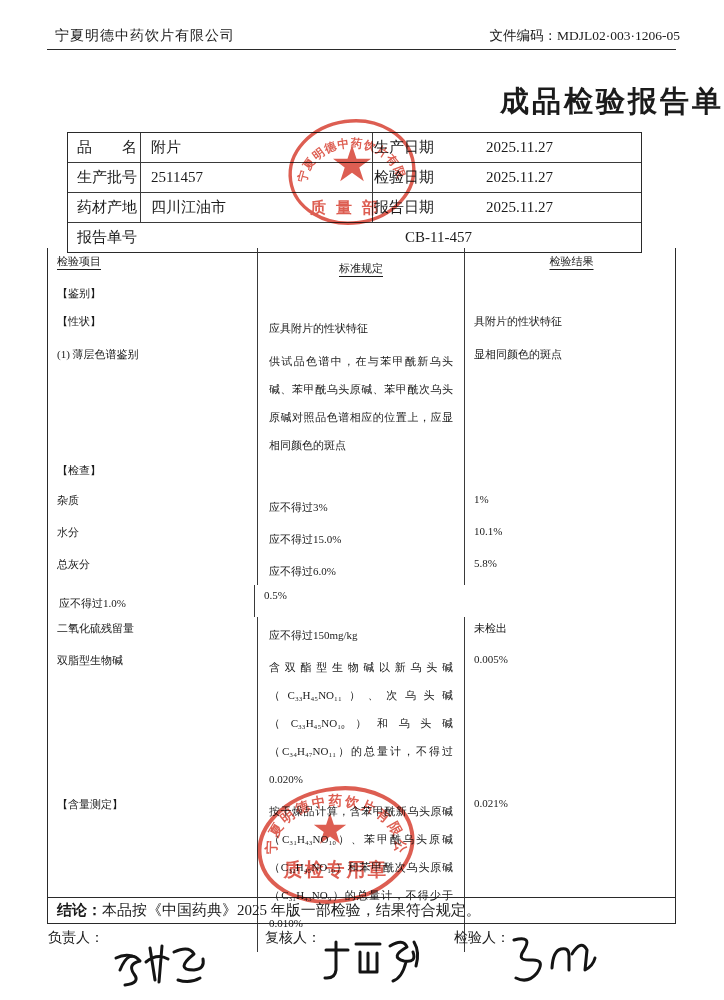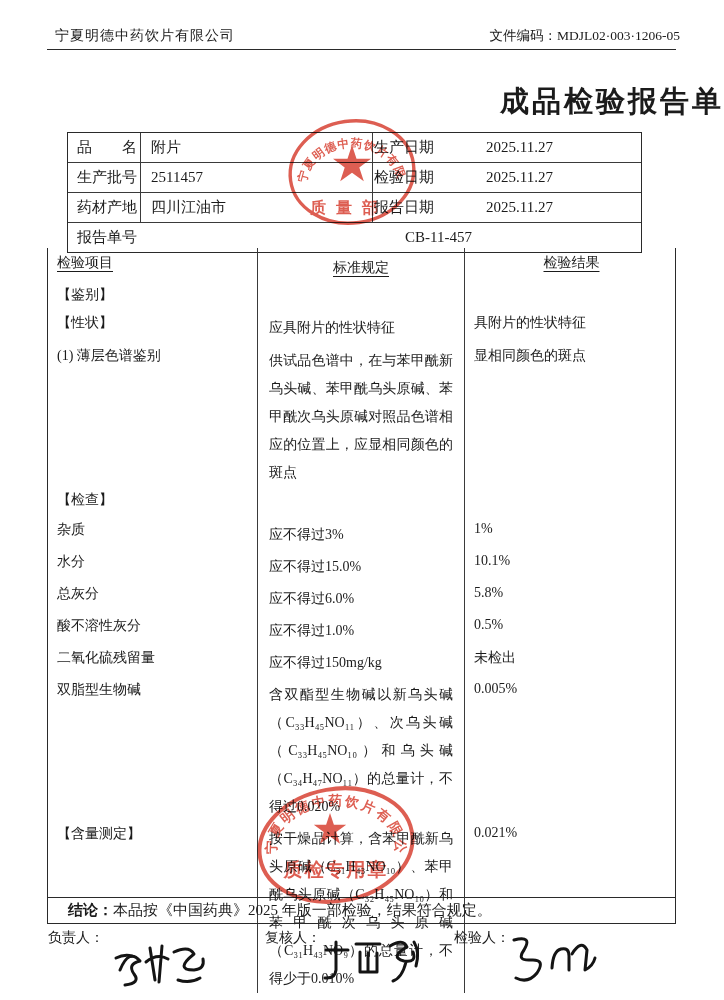--- a/index.html
+++ b/index.html
@@ -26,37 +26,37 @@
   .i-value{width:232px;border-right:1px solid #3a3a3a;display:flex;align-items:center;
            padding-left:10px;box-sizing:border-box;}
   .i-right{flex:1;display:flex;align-items:center;}
   .i-dlabel{padding-left:1px;width:88px;}
   .i-date{margin-left:24px;}
   .i-label-plain{width:73px;display:flex;align-items:center;padding-left:9px;box-sizing:border-box;}
   .i-repno{margin-left:236px;}
 
   
   .main{position:absolute;left:47px;top:248px;width:629px;height:650px;
-        border:1.6px solid #2a2a2a;border-top:none;box-sizing:border-box;font-size:14px;}
+        border:1.6px solid #2a2a2a;border-top:none;box-sizing:border-box;font-size:11px;}
   .t-row{display:flex;box-sizing:border-box;}
   .c1{width:210px;border-right:1px solid #3a3a3a;padding:4px 6px 0 9px;box-sizing:border-box;}
   .c2{width:207px;border-right:1px solid #3a3a3a;padding:4px 11px 0 11px;box-sizing:border-box;
       line-height:28px;}
   .c3{flex:1;padding:4px 6px 0 9px;box-sizing:border-box;}
   .just{text-align:justify;}
   .th .c1,.th .c2,.th .c3{padding-top:6px;}
   .th .c2,.th .c3{text-align:center;}
   .u{text-decoration:underline;text-underline-offset:4px;}
   .h30{min-height:30px}.h33{min-height:33px}.h28{min-height:28px}.h112{min-height:112px}
   .h32{min-height:32px}.h26{min-height:26px}.h159{min-height:159px}
 
   
   .concl{position:absolute;left:47px;top:898px;width:629px;height:26px;
          border:1.6px solid #2a2a2a;border-top:none;box-sizing:border-box;
-         font-size:15px;display:flex;align-items:center;padding-left:20px;}
+         font-size:15px;display:flex;align-items:center;padding-left:9px;}
   .concl b{font-weight:bold;}
   .froles{position:absolute;left:0;top:929px;width:724px;font-size:14px;}
   .frole{position:absolute;top:0;}
   .frole.r0{left:48px;} .frole.r1{left:265px;} .frole.r2{left:454px;}
   .sig{position:absolute;}
   .sig path{fill:none;stroke:#141414;stroke-width:3;stroke-linecap:round;stroke-linejoin:round;}
 
   
   .stamp{position:absolute;mix-blend-mode:multiply;opacity:.82;}
   .stamp *{font-family:inherit;}
@@ -142,21 +142,20 @@
       <div class="c1">水分</div>
       <div class="c2">应不得过15.0%</div>
       <div class="c3">10.1%</div>
     </div>
     <div class="t-row h28">
       <div class="c1">总灰分</div>
       <div class="c2">应不得过6.0%</div>
       <div class="c3">5.8%</div>
     </div>
     <div class="t-row h28">
-      <div class="c1">酸不溶性灰分</div>
       <div class="c2">应不得过1.0%</div>
       <div class="c3">0.5%</div>
     </div>
     <div class="t-row h26">
       <div class="c1">二氧化硫残留量</div>
       <div class="c2">应不得过150mg/kg</div>
       <div class="c3">未检出</div>
     </div>
     <div class="t-row h112">
       <div class="c1">双脂型生物碱</div>

